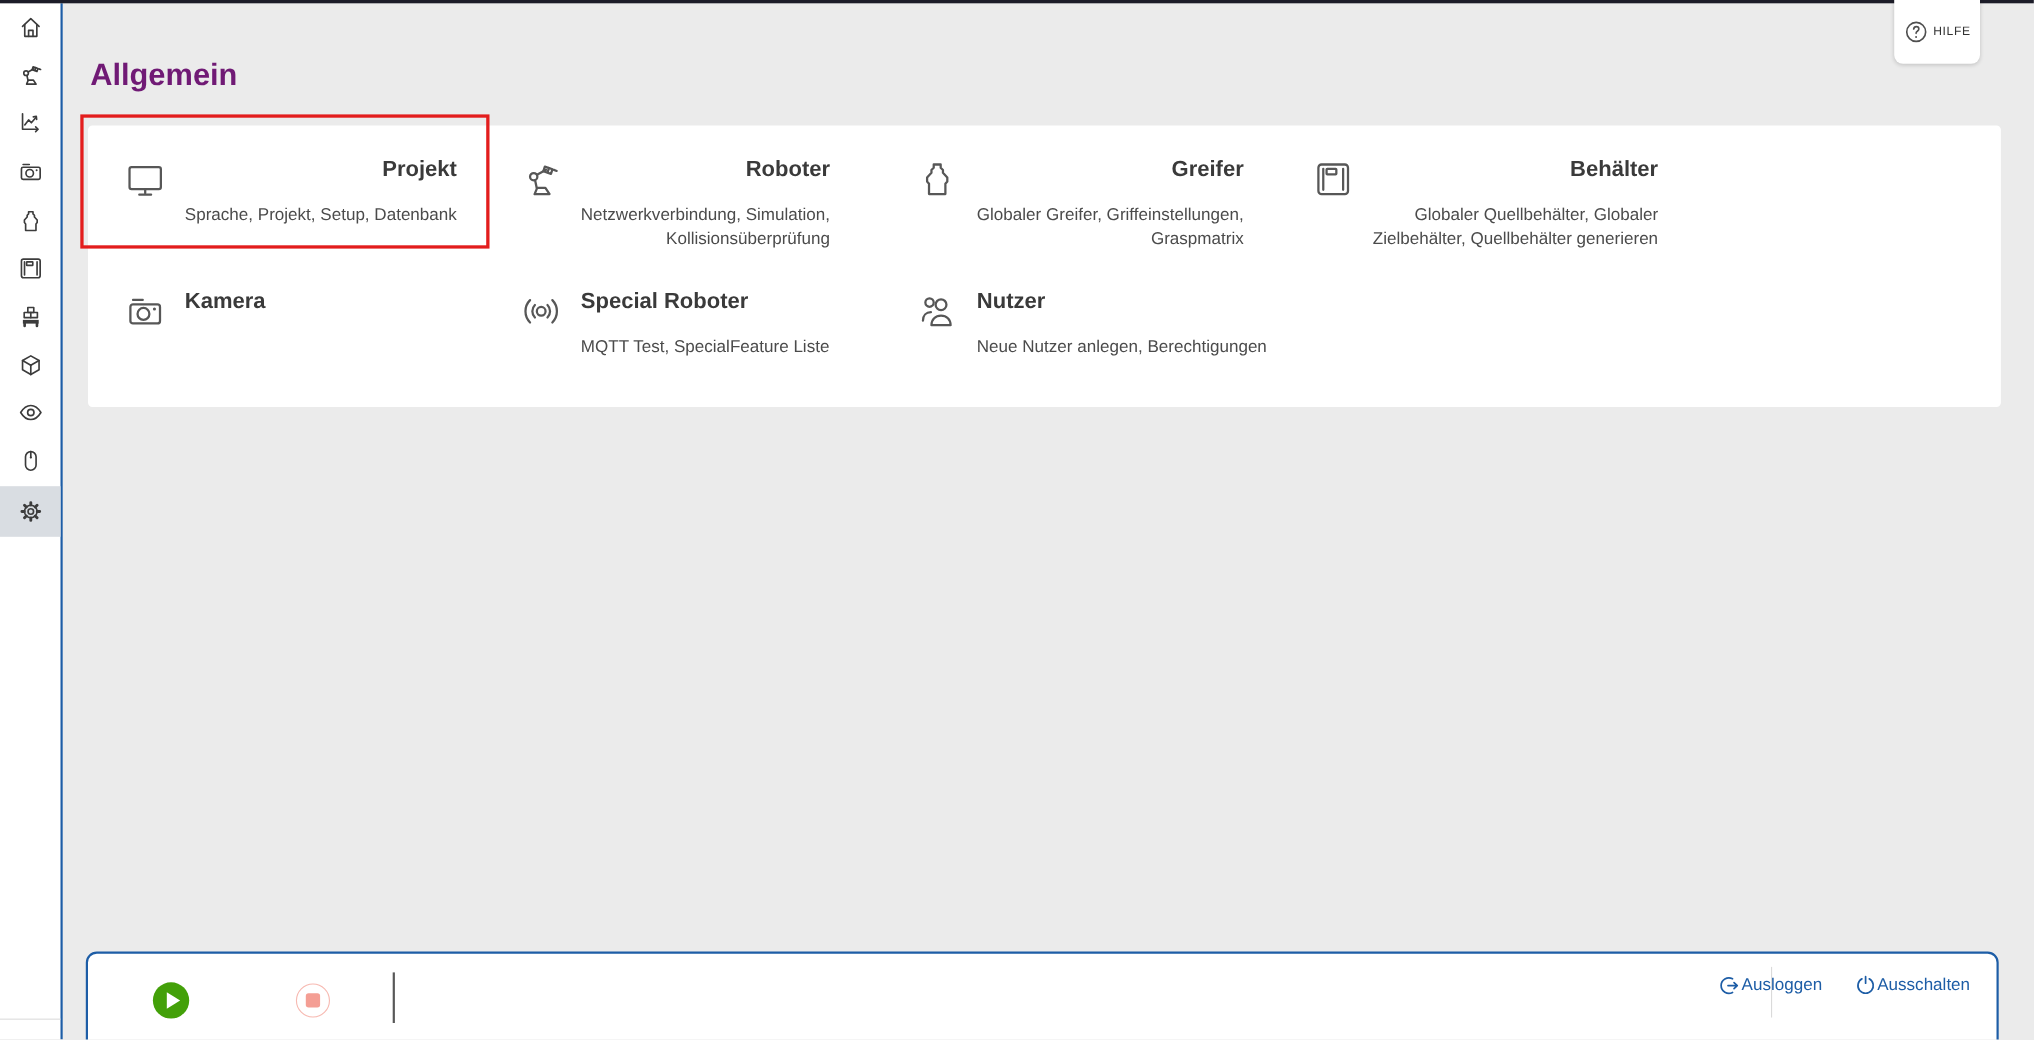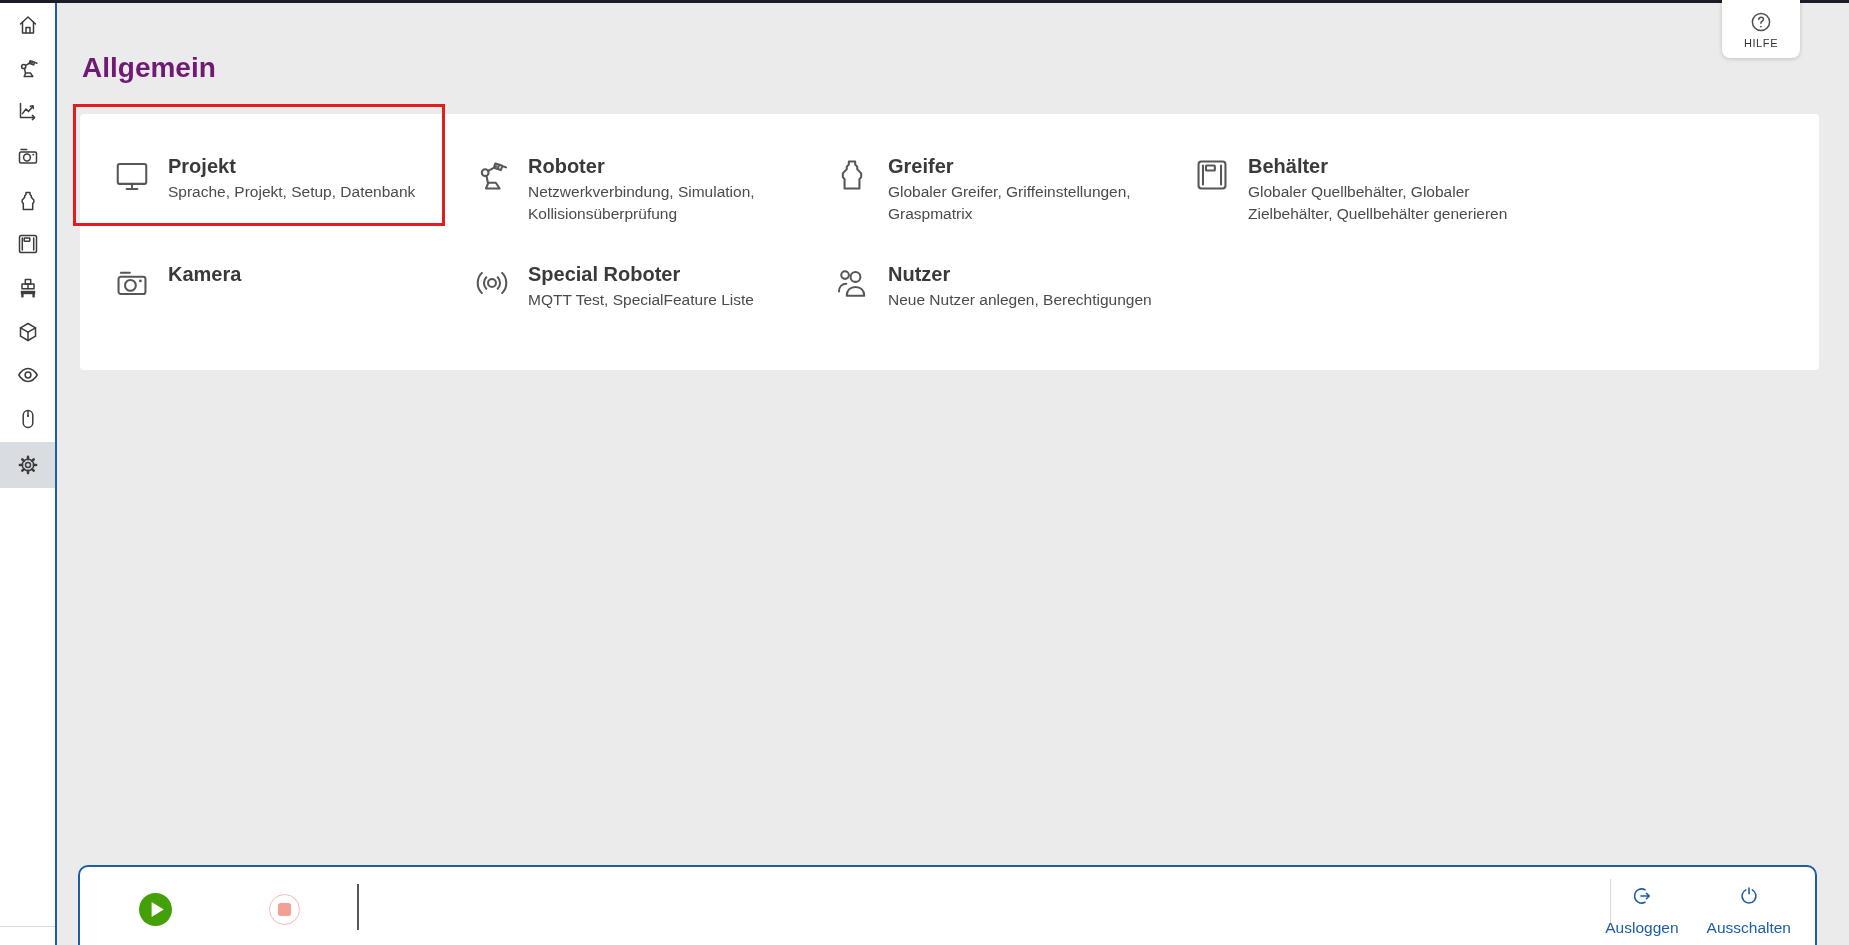--- a/index.html
+++ b/index.html
@@ -21,51 +21,51 @@
   .side-item { position:absolute; left:0; width:55px; height:44px; display:flex; align-items:center; justify-content:center;
                color:#3c3c3c; cursor:pointer; }
   .side-item svg { width:24px; height:24px; }
   .side-item.active { height:46px; background:#d9dde2; }
   .side-bottom-line { position:absolute; left:0; top:923px; width:55px; height:1px; background:#dcdcdc; }
 
   
   .page-title { position:absolute; left:82px; top:52px; font-size:28px; font-weight:bold; color:#701a75; }
   .help-card { position:absolute; left:1722px; top:0; width:78px; height:58px; background:#fff;
                border-radius:0 0 8px 8px; box-shadow:0 1px 4px rgba(0,0,0,.18);
-               display:flex; flex-direction:column; align-items:center; justify-content:center; gap:3px;
+               display:flex; align-items:center; justify-content:center; gap:3px;
                color:#4f4f4f; cursor:pointer; z-index:31; }
   .help-card svg { width:24px; height:24px; }
   .help-label { font-size:11px; letter-spacing:.6px; color:#333; }
 
   
   .panel { position:absolute; left:80px; top:114px; width:1739px; height:256px; background:#ffffff; border-radius:4px; }
   .card { position:absolute; width:352px; height:112px; display:flex; align-items:flex-start; padding:4px 0 0 8px; cursor:pointer; }
   .card-icon { width:38px; height:38px; color:#575757; flex:0 0 38px; margin-right:17px; margin-top:2px; }
   .card-icon svg { width:38px; height:38px; stroke-width:1.3; }
   .card-title { font-size:20px; font-weight:bold; color:#3a3a3a; line-height:24px; }
-  .card-sub { font-size:15.5px; color:#4b4b4b; line-height:22px; margin-top:3px; white-space:pre-line; max-width:285px; }
-  .row1 { top:36px; } .row2 { top:144px; }
+  .card-sub { font-size:15.5px; color:#4b4b4b; line-height:22px; margin-top:19px; white-space:pre-line; max-width:285px; }
+  .row1 { top:24px;text-align:right; } .row2 { top:144px; }
   .col1 { left:25px; } .col2 { left:385px; } .col3 { left:745px; } .col4 { left:1105px; }
 
   
   .hl-rect { position:absolute; left:73px; top:104px; width:372px; height:122px;
              border:3px solid #e31d1d; z-index:10; pointer-events:none; }
 
   
   .toolbar { position:absolute; left:78px; top:865px; width:1739px; height:92px; background:#fff;
              border:2px solid #1d5da6; border-radius:10px; z-index:15; }
   .play-btn { position:absolute; left:59px; top:26px; width:33px; height:33px; border-radius:50%;
               background:#43a009; display:flex; align-items:center; justify-content:center; cursor:pointer; }
   .stop-btn { position:absolute; left:189px; top:27px; width:31px; height:31px; border-radius:50%;
               border:1.6px solid #f7b9b1; display:flex; align-items:center; justify-content:center; cursor:pointer; }
   .stop-square { width:13px; height:13px; border-radius:2.5px; background:#f49e94; }
   .tb-divider { position:absolute; left:277px; top:17px; width:2px; height:46px; background:#585858; }
   .tb-divider-light { position:absolute; left:1530px; top:12px; width:1px; height:46px; background:#dadada; }
   .tb-right { position:absolute; right:14px; top:12px; display:flex; gap:8px; }
-  .tb-btn { display:flex; flex-direction:column; align-items:center; gap:12px; padding:6px 10px;
+  .tb-btn { display:flex; flex-direction:row; align-items:center; gap:0; padding:6px 10px;
             color:#1d5da6; cursor:pointer; }
   .tb-btn svg { width:22px; height:22px; stroke-width:1.7; }
   .tb-btn-label { font-size:15.5px; color:#1d5da6; }
 </style>
 </head>
 <body>
 
 <svg width="0" height="0" style="position:absolute">
   <defs>
     <symbol id="i-home" viewBox="0 0 24 24">

